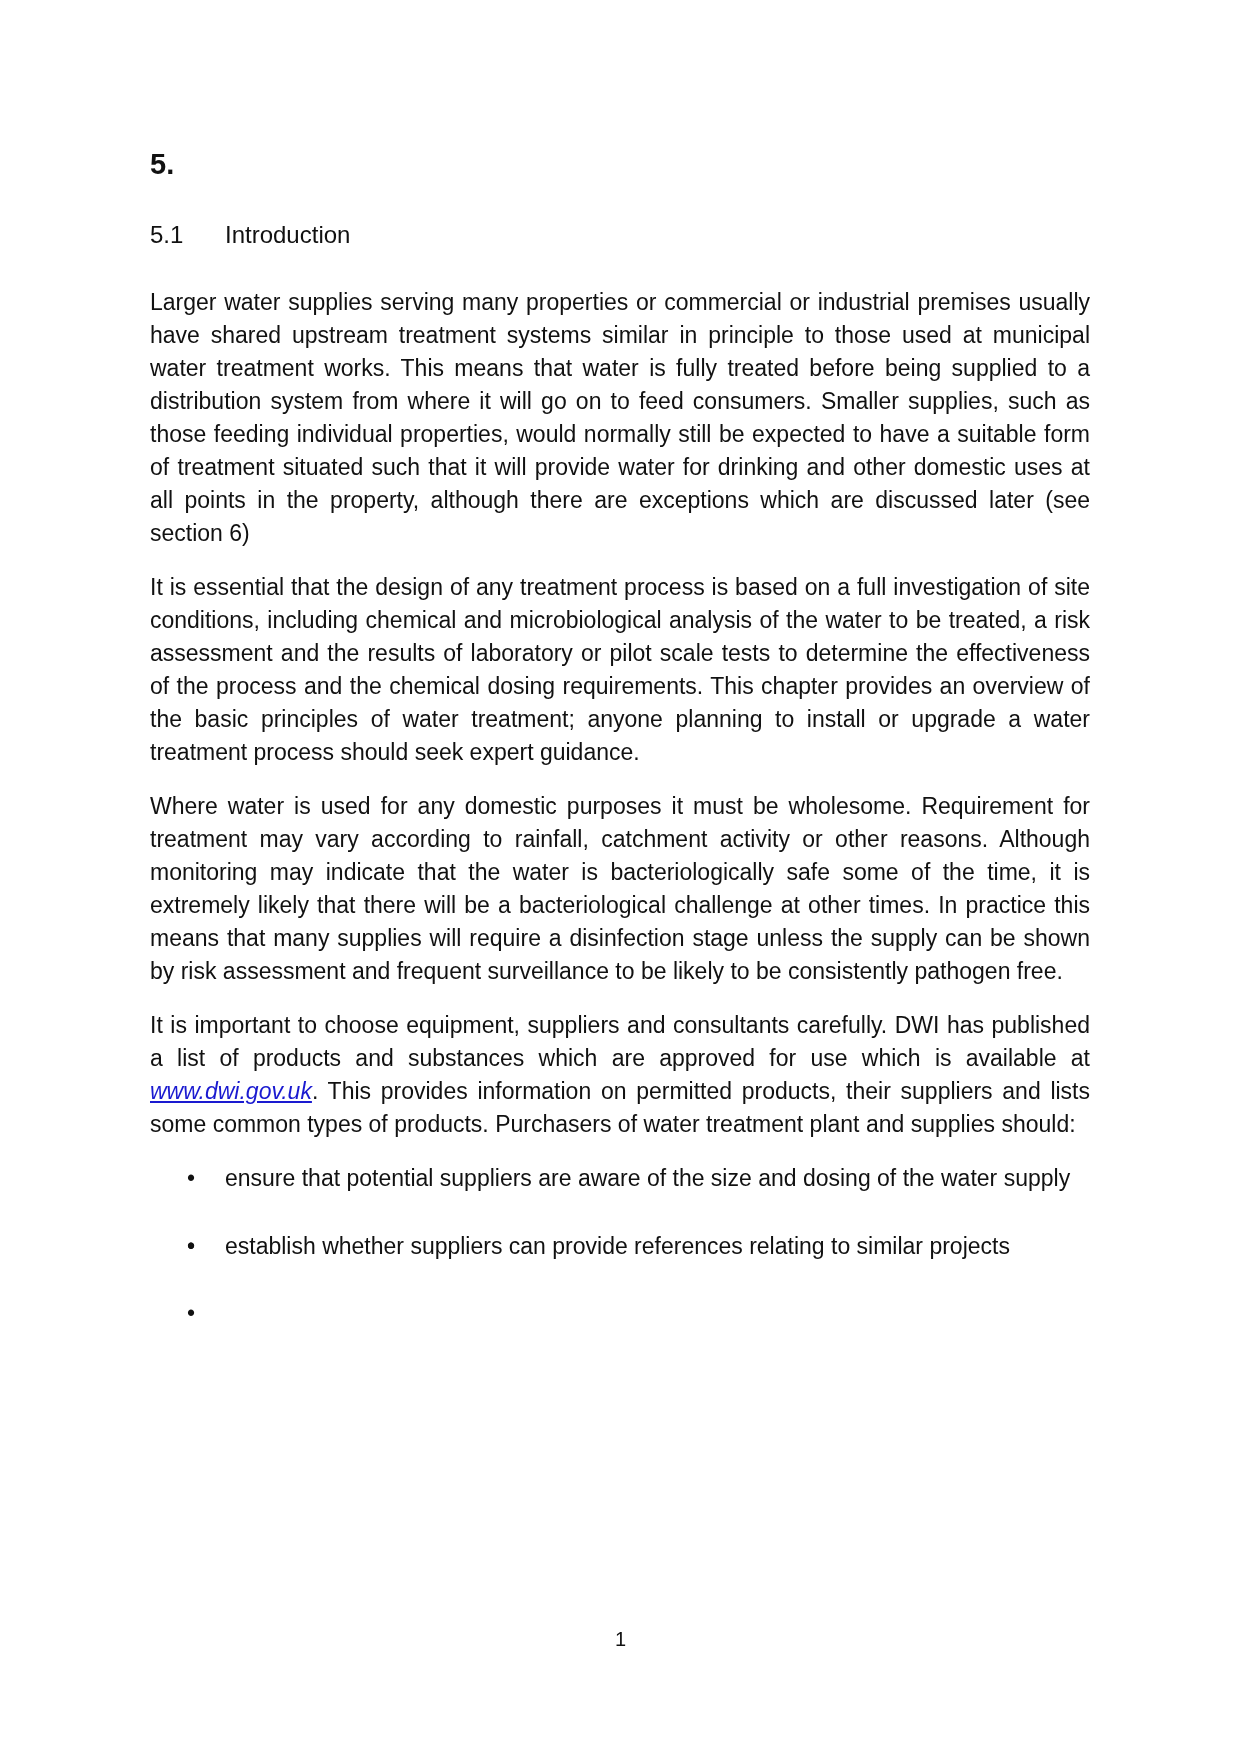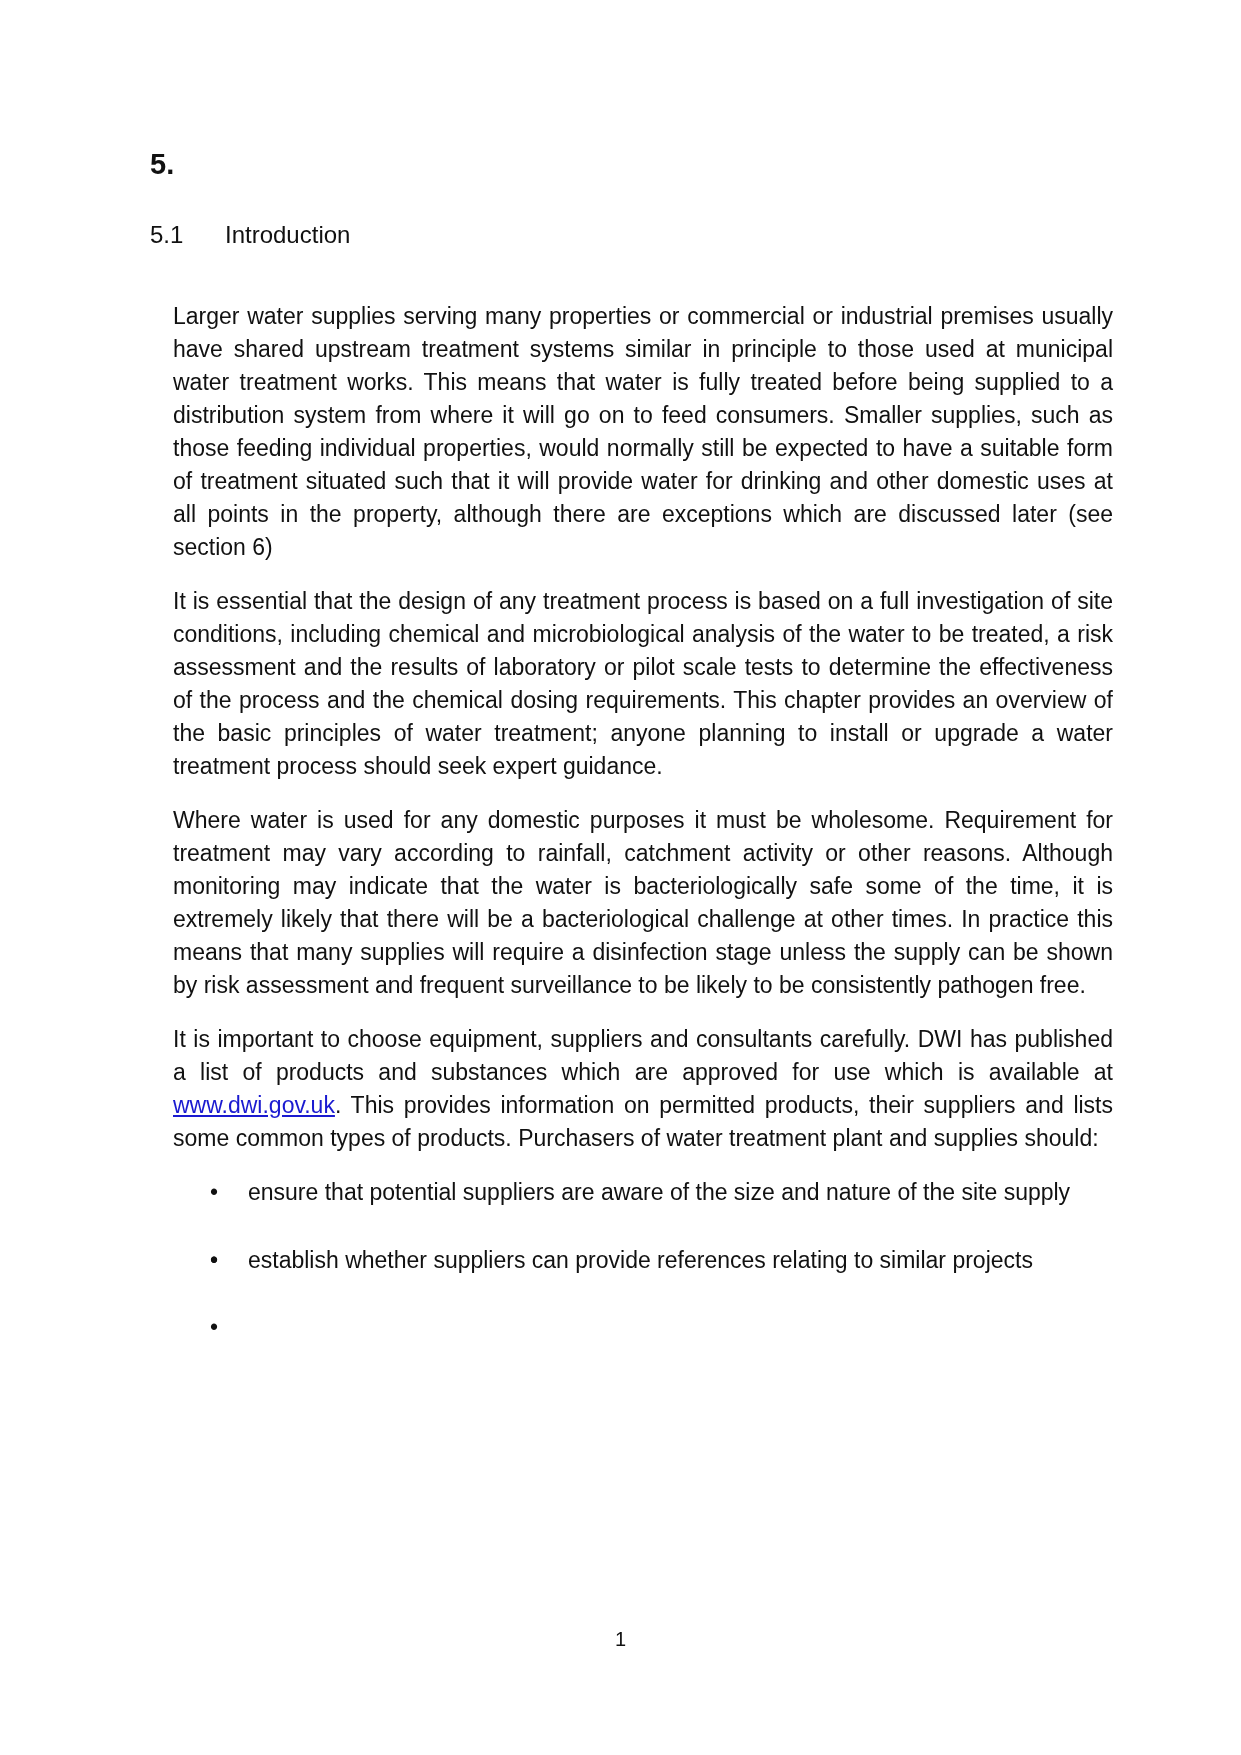--- a/index.html
+++ b/index.html
@@ -2,23 +2,23 @@
 <html><head>
 <meta charset="utf-8">
 <style>
   html, body { margin: 0; padding: 0; background: #ffffff; }
   body { width: 1241px; height: 1755px; position: relative; overflow: hidden;
          font-family: "Liberation Sans", sans-serif; color: #111; }
   .page { position: absolute; left: 150px; top: 0; width: 940px; }
   .h1 { position: absolute; top: 148px; left: 0; font-size: 29px; font-weight: bold; display: flex; }
   .h2 { position: absolute; top: 221px; left: 0; font-size: 24px; font-weight: normal; display: flex; }
   .num { width: 75px; display: inline-block; }
-  .body { position: absolute; top: 300px; left: 0; width: 940px; margin-left: 23px; }
+  .body { position: absolute; top: 286px; left: 0; width: 940px; }
   p { margin: 0 0 21px 0; font-size: 23px; line-height: 33px; text-align: justify; }
-  a { color: #1a1ad0; text-decoration: underline; }
+  a { color: #1a1ad0; text-decoration: underline; font-style: italic; }
   ul { list-style: none; margin: 0; padding: 0; }
   li { position: relative; padding-left: 75px; font-size: 23px; line-height: 33px; margin-bottom: 35px; }
   li:nth-child(3) { margin-bottom: 34px; }
   .bullet { position: absolute; left: 37px; top: 0; }
   .pagenum { position: absolute; top: 1628px; left: 0; width: 1241px; text-align: center; font-size: 20px; }
 </style>
 </head>
 <body>
 
 <div class="page">
@@ -28,20 +28,20 @@
   <div class="h2">
     <span class="num">5.1</span>
     <span>Introduction</span>
   </div>
   <div class="body">
     <p>Larger water supplies serving many properties or commercial or industrial premises usually have shared upstream treatment systems similar in principle to those used at municipal water treatment works. This means that water is fully treated before being supplied to a distribution system from where it will go on to feed consumers. Smaller supplies, such as those feeding individual properties, would normally still be expected to have a suitable form of treatment situated such that it will provide water for drinking and other domestic uses at all points in the property, although there are exceptions which are discussed later (see section 6)</p>
     <p>It is essential that the design of any treatment process is based on a full investigation of site conditions, including chemical and microbiological analysis of the water to be treated, a risk assessment and the results of laboratory or pilot scale tests to determine the effectiveness of the process and the chemical dosing requirements. This chapter provides an overview of the basic principles of water treatment; anyone planning to install or upgrade a water treatment process should seek expert guidance.</p>
     <p>Where water is used for any domestic purposes it must be wholesome. Requirement for treatment may vary according to rainfall, catchment activity or other reasons. Although monitoring may indicate that the water is bacteriologically safe some of the time, it is extremely likely that there will be a bacteriological challenge at other times. In practice this means that many supplies will require a disinfection stage unless the supply can be shown by risk assessment and frequent surveillance to be likely to be consistently pathogen free.</p>
     <p><span>It is important to choose equipment, suppliers and consultants carefully. DWI has published a list of products and substances which are approved for use which is available at </span><a href="www.dwi.gov.uk">www.dwi.gov.uk</a><span>. This provides information on permitted products, their suppliers and lists some common types of products. Purchasers of water treatment plant and supplies should:</span></p>
     <ul>
-      <li><span class="bullet">•</span><span>ensure that potential suppliers are aware of the size and nature of the site supply</span></li>
+      <li><span class="bullet">•</span><span>ensure that potential suppliers are aware of the size and dosing of the water supply</span></li>
       <li><span class="bullet">•</span></li>
       <li><span class="bullet">•</span><span>establish whether suppliers can provide references relating to similar projects</span></li>
       <li><span class="bullet">•</span></li>
     </ul>
   </div>
 </div>
 <div class="pagenum">1</div>
 
 </body></html>

